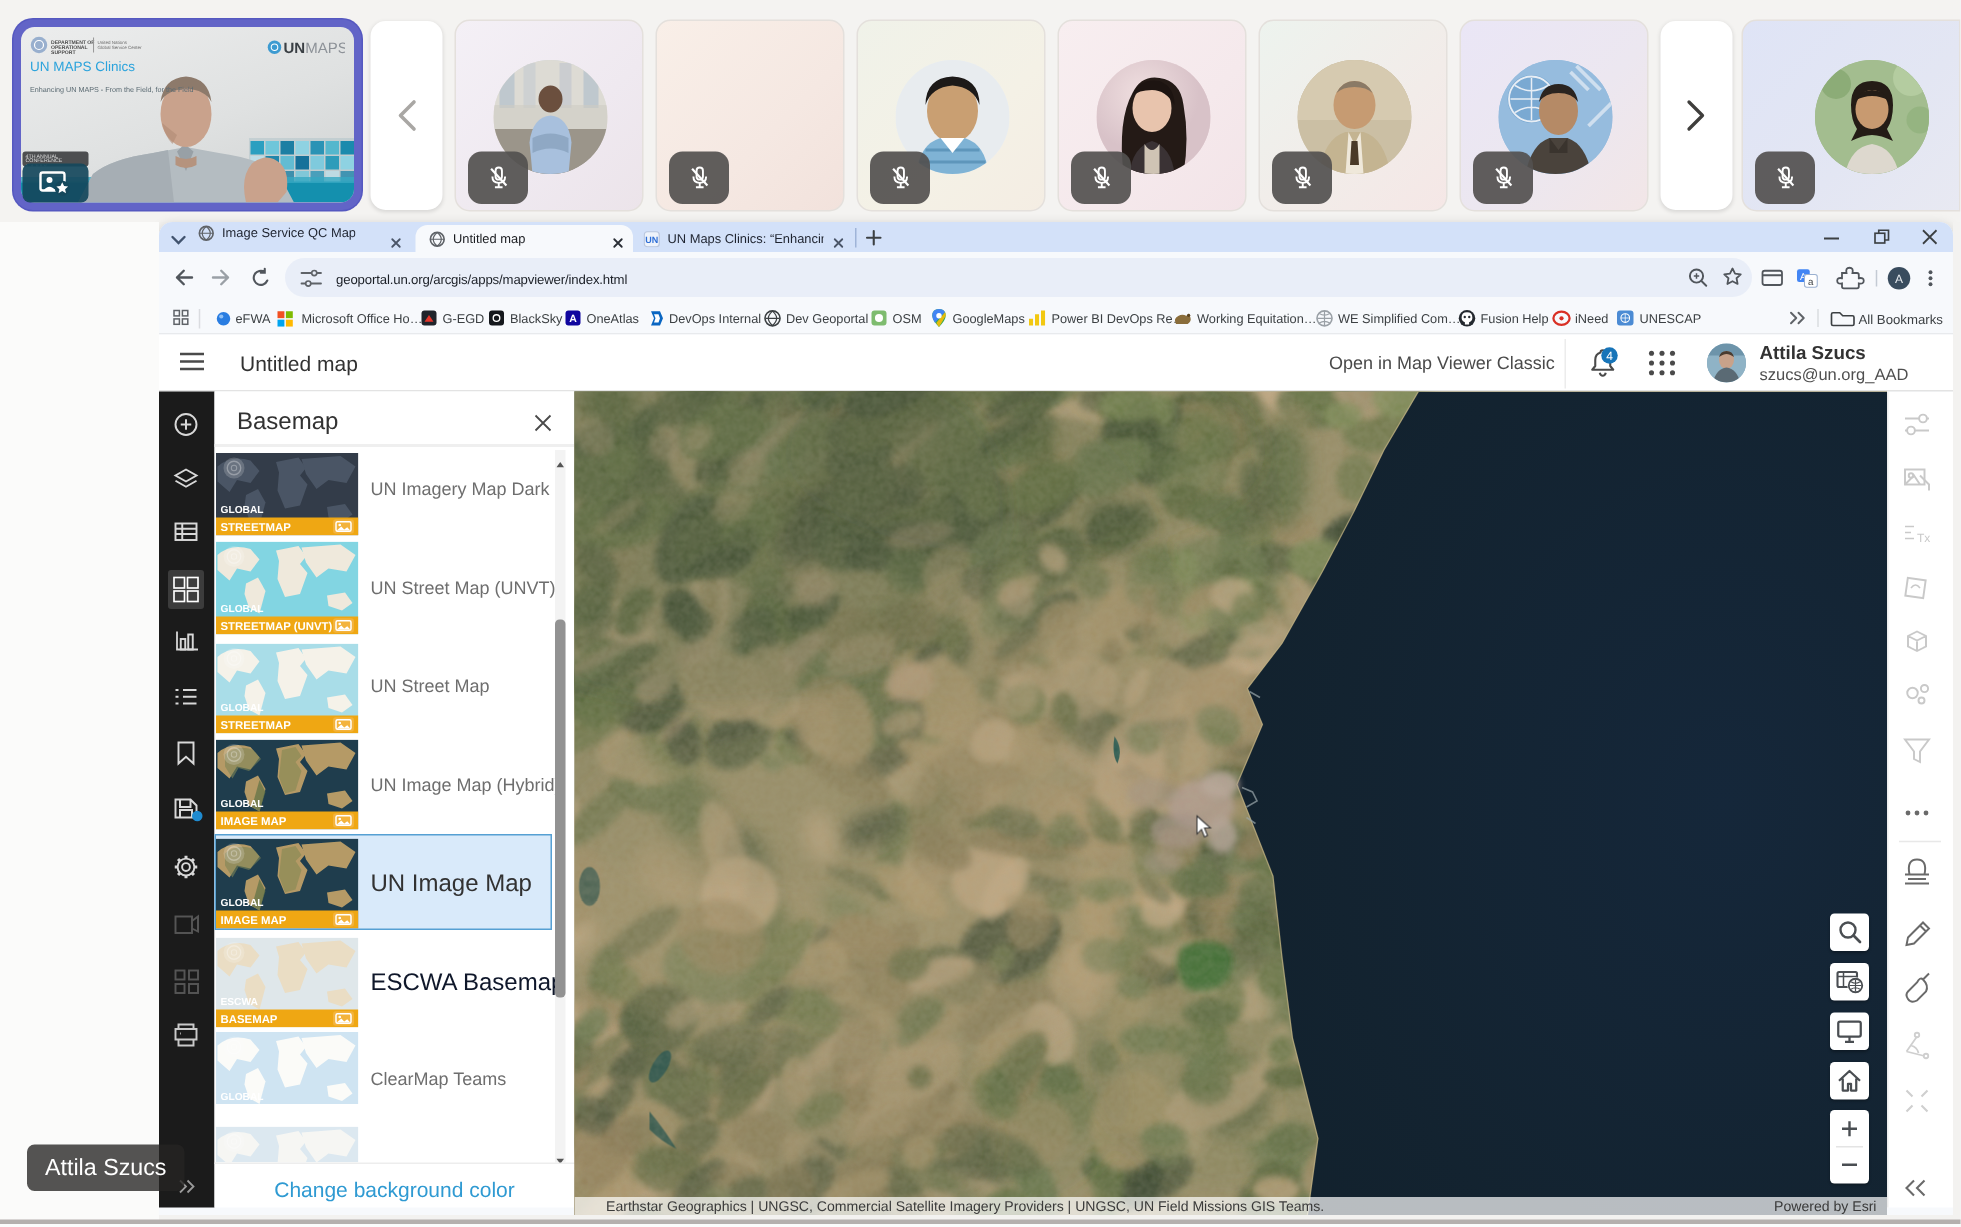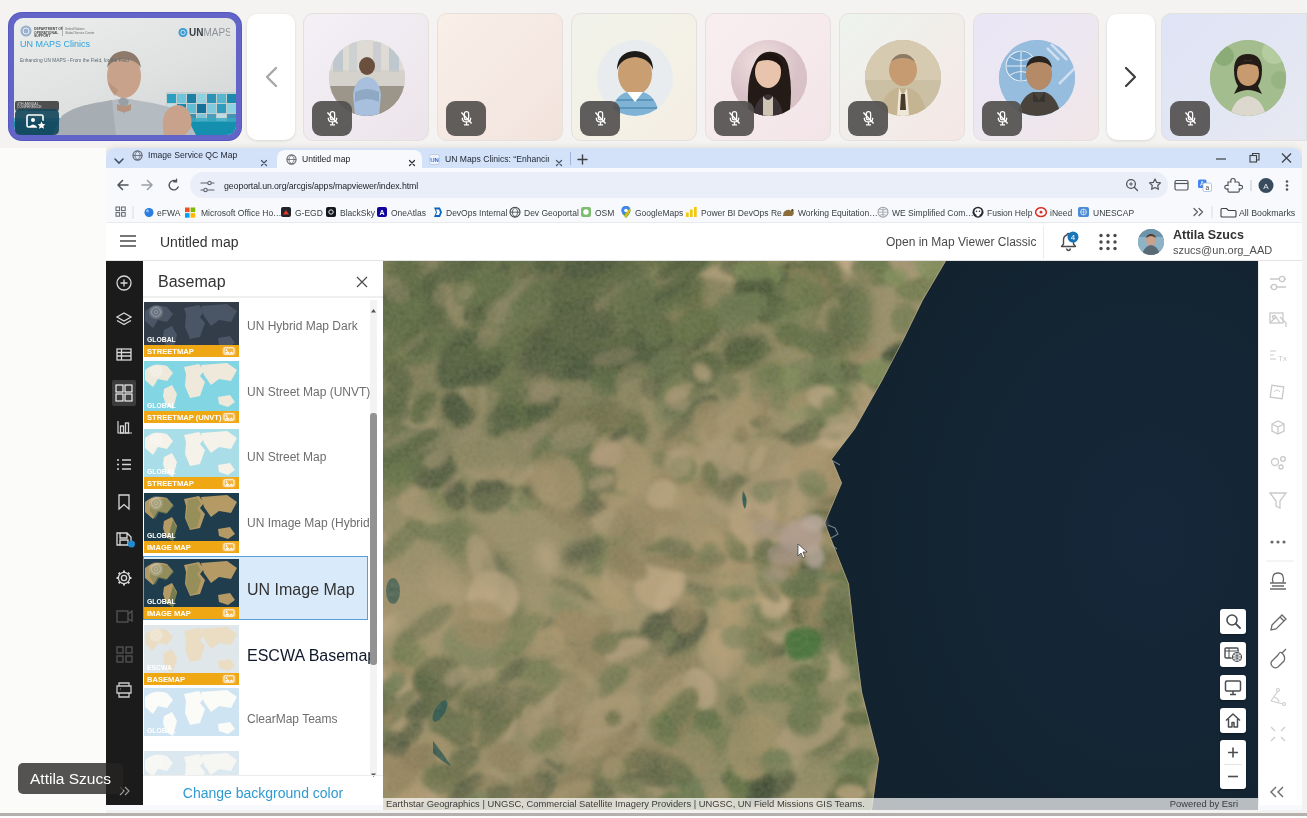--- a/index.html
+++ b/index.html
@@ -540,21 +540,21 @@
       <circle cx="12" cy="10" r="4.5" fill="none" stroke="#fff" stroke-width="0.9" opacity="0.3"></circle>
       <circle cx="12" cy="10" r="1.8" fill="none" stroke="#fff" stroke-width="0.7" opacity="0.3"></circle>
 <text x="3" y="40" font-size="6.8" font-weight="bold" fill="#fff">GLOBAL</text>
 <rect x="0" y="43" width="95" height="12" fill="#efa713"></rect>
 <text x="3" y="52" font-size="7.6" font-weight="bold" fill="#fff">STREETMAP</text>
 <rect x="78" y="44.2" width="14" height="9.6" rx="2" fill="#f3b33c"></rect>
       <rect x="80" y="45.8" width="10" height="6.4" rx="1" fill="none" stroke="#fff" stroke-width="1"></rect>
       <circle cx="82.5" cy="48" r="0.9" fill="#fff"></circle>
       <path d="M80.5 51.6 L83.5 49 L85.5 51 L87.5 49.5 L89.5 51.6 Z" fill="#fff"></path>
 </svg></div>
-<div class="abs" style="left:247px;top:319px;font-size:12px;color:#6e6e6e;white-space:nowrap">UN Hybrid Map Dark</div>
+<div class="abs" style="left:247px;top:319px;font-size:12px;color:#6e6e6e;white-space:nowrap">UN Imagery Map Dark</div>
 <div class="abs" style="left:144px;top:361px;width:95px;height:62px;overflow:hidden">
 <svg width="95" height="62" viewBox="0 0 95 62" preserveAspectRatio="none" font-family="Liberation Sans">
 <rect width="95" height="62" fill="#82d5e2"></rect>
 <path d="M1 9 Q10 1 23 5 L29 12 L23 20 L14 18 L9 26 L1 19 Z" fill="#efe9dc"></path>
       <path d="M20 28 L28 24 L33 33 L29 48 L22 44 L19 35 Z" fill="#efe9dc"></path>
       <path d="M40 6 L55 3 L60 10 L56 15 L61 21 L56 35 L46 37 L41 25 L42 13 Z" fill="#efe9dc"></path>
       <path d="M57 4 L83 2 L93 9 L87 20 L75 18 L67 24 L60 14 Z" fill="#efe9dc"></path>
       <path d="M74 36 L86 34 L91 41 L84 46 L75 43 Z" fill="#efe9dc"></path>
 <circle cx="12" cy="10" r="7" fill="#fff" opacity="0.18"></circle>
       <circle cx="12" cy="10" r="4.5" fill="none" stroke="#fff" stroke-width="0.9" opacity="0.3"></circle>
@@ -1508,21 +1508,21 @@
 </g>
 <path d="M405 370 Q425 362 437 372 Q442 384 432 396 Q416 404 406 396 Q398 382 405 370 Z" fill="#2d6527" opacity="0.92" filter="url(#b1)"></path>
 
 <ellipse cx="57" cy="450" rx="5" ry="12" fill="#1d4a42" transform="rotate(30 57 450)"></ellipse>
 <path d="M360 230 Q366 238 362 248 Q358 242 360 230 Z" fill="#1a5048"></path>
 <ellipse cx="10" cy="330" rx="7" ry="13" fill="#2a4f46" opacity="0.8"></ellipse>
 <path d="M50 480 Q60 492 68 505 Q58 500 50 492 Z" fill="#1d4a42" opacity="0.9"></path>
 <path d="M0 0 H563 L540 39 L520 80 L499 120 L472 168 L449 198 L459 222 L442 262 L466 323 L472 377 L479 431 L496 498 L489 549 L0 549 Z" fill="#777" opacity="0.28" filter="url(#grain)"></path>
 <path d="M415 283 L415 295 L418 292 L420 297 L422 296 L420 291 L424 291 Z" fill="#fff" stroke="#333" stroke-width="0.7"></path>
 </svg>
-<div class="abs" style="left:0;top:537px;width:875px;height:12px;background:rgba(255,255,255,0.7);font-size:9.4px;color:#3a3a3a;line-height:12px;padding-left:3px;white-space:nowrap">Earthstar Geographics | UNGSC, Commercial Satellite Imagery Providers | UNGSC, UN Field Missions GIS Teams.<span style="position:absolute;right:20px">Powered by Esri</span></div>
+<div class="abs" style="left:0;top:537px;width:875px;height:12px;background:rgba(255,255,255,0.7);font-size:9.4px;color:#3a3a3a;line-height:12px;padding-left:21px;white-space:nowrap">Earthstar Geographics | UNGSC, Commercial Satellite Imagery Providers | UNGSC, UN Field Missions GIS Teams.<span style="position:absolute;right:7px">Powered by Esri</span></div>
 </div>
 
 <div class="abs" style="left:1258px;top:261px;width:44px;height:544px;background:#fff;border-left:1px solid #ededed"></div>
 <div class="abs" style="left:1258px;top:261px;width:44px;height:544px">
 <svg width="44" height="544">
 <g stroke="#c9c9c9" fill="none" stroke-width="1.3">
 <g>
           <path d="M12 18 H28 M12 26 H28"></path>
           <circle cx="24" cy="18" r="2.6" fill="#fff"></circle>
           <circle cx="16" cy="26" r="2.6" fill="#fff"></circle>

